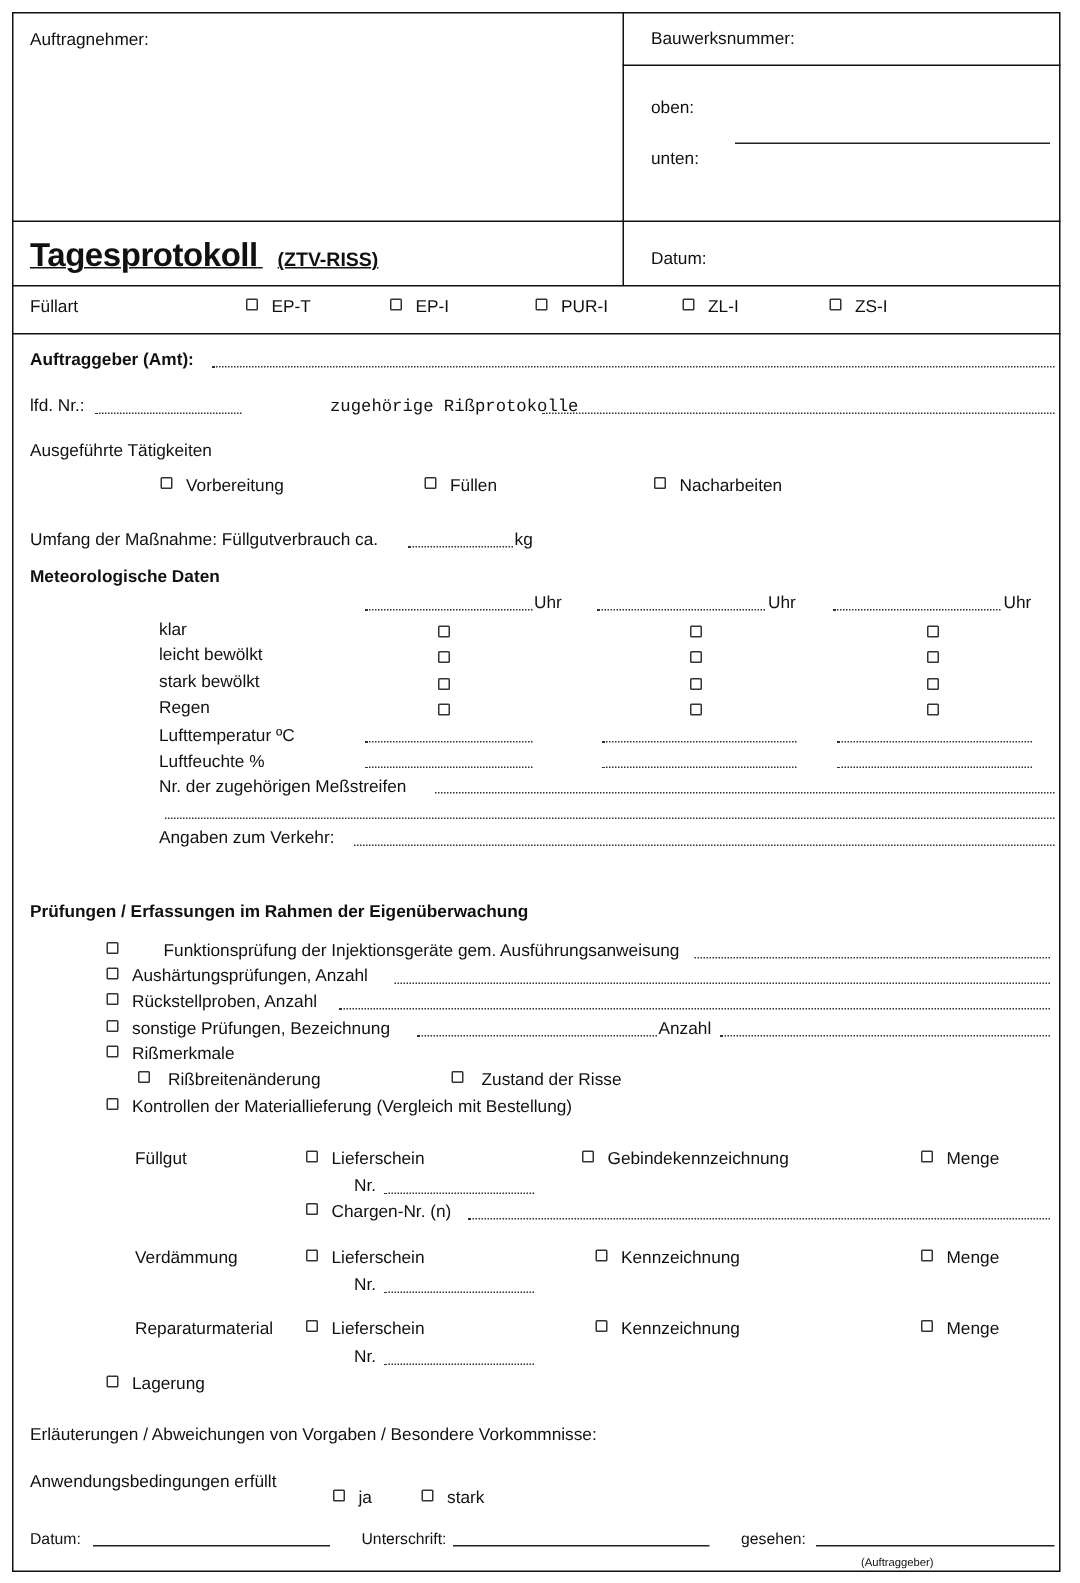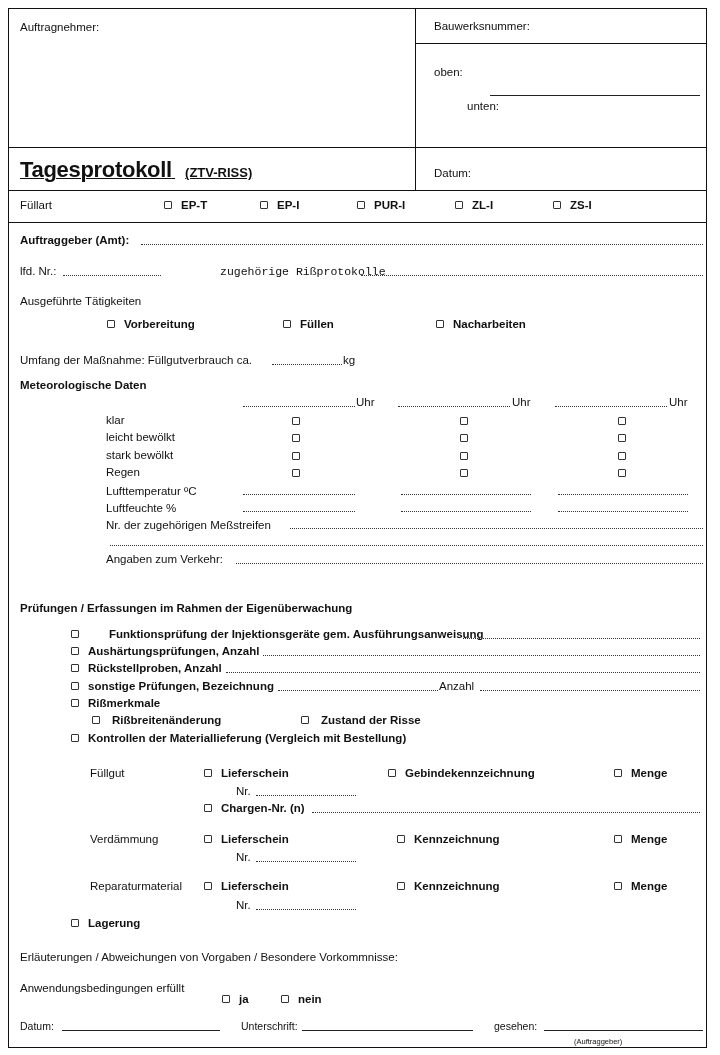--- a/index.html
+++ b/index.html
@@ -11,42 +11,42 @@
   .frame { position: absolute; left: 8px; top: 8px; width: 699px; height: 1040px; border: 1.5px solid #111; box-sizing: border-box; }
   .hline { position: absolute; height: 0; border-top: 1.5px solid #111; }
   .vline { position: absolute; width: 0; border-left: 1.5px solid #111; }
   .bold { font-weight: bold; }
   .title { font-size: 22px; font-weight: bold; letter-spacing: -0.3px; }
   .subtitle { font-size: 13px; font-weight: bold; }
   .cb {
     display: inline-block; width: 8px; height: 8px; border: 1px solid #333;
     border-radius: 1px; box-sizing: border-box; vertical-align: -1px; background: #fff;
   }
-  .cbwrap { position: absolute; white-space: nowrap; display: flex; align-items: center; gap: 9px; font-weight: bold; }
+  .cbwrap { position: absolute; white-space: nowrap; display: flex; gap: 9px; }
   .dotline { position: absolute; height: 0; border-top: 1.2px dotted #333; }
   .sigline { position: absolute; height: 0; border-top: 1px solid #222; }
   .small { font-size: 10.5px; }
   .tiny { font-size: 7.5px; }
 </style>
 </head>
 <body>
 
 <div class="frame"></div>
 <div class="vline" style="left:415px; top:8px; height:182px;"></div>
 <div class="hline" style="left:415px; top:43px; width:292px;"></div>
 <div class="hline" style="left:8px; top:147px; width:699px;"></div>
 <div class="hline" style="left:8px; top:190px; width:699px;"></div>
 <div class="hline" style="left:8px; top:222px; width:699px;"></div>
 
 <div class="abs" style="left:20px; top:21px;">Auftragnehmer:</div>
 <div class="abs" style="left:12px; top:40px; width:398px; height:100px;"></div>
 <div class="abs" style="left:434px; top:20px;">Bauwerksnummer:</div>
 <div class="abs" style="left:434px; top:66px;">oben:</div>
 <div class="sigline" style="left:490px; top:95px; width:210px; border-top-width:1.5px;"></div>
-<div class="abs" style="left:434px; top:100px;margin-left:33px;">unten:</div>
+<div class="abs" style="left:434px; top:100px;">unten:</div>
 
 <div class="abs" style="left:20px; top:157px;text-decoration:underline;">
   <span class="title">Tagesprotokoll</span>
   <span class="subtitle" style="margin-left:10px;">(ZTV-RISS)</span>
 </div>
 <div class="abs" style="left:434px; top:167px;">Datum:</div>
 
 <div class="abs" style="left:20px; top:199px;">Füllart</div>
 <div class="cbwrap" style="left:164px; top:199px;">
     <span class="cb"></span>
@@ -246,21 +246,21 @@
 
 <div class="abs" style="left:20px; top:951px;">Erläuterungen / Abweichungen von Vorgaben / Besondere Vorkommnisse:</div>
 
 <div class="abs" style="left:20px; top:982px;">Anwendungsbedingungen erfüllt</div>
 <div class="cbwrap" style="left:222px; top:993px;">
     <span class="cb"></span>
     <span>ja</span>
   </div>
 <div class="cbwrap" style="left:281px; top:993px;">
     <span class="cb"></span>
-    <span>nein</span>
+    <span>stark</span>
   </div>
 
 <div class="abs small" style="left:20px; top:1020px;">Datum:</div>
 <div class="sigline" style="left:62px; top:1030px; width:158px;"></div>
 <div class="abs small" style="left:241px; top:1020px;">Unterschrift:</div>
 <div class="sigline" style="left:302px; top:1030px; width:171px;"></div>
 <div class="abs small" style="left:494px; top:1020px;">gesehen:</div>
 <div class="sigline" style="left:544px; top:1030px; width:159px;"></div>
 <div class="abs tiny" style="left:574px; top:1037px;">(Auftraggeber)</div>
 

